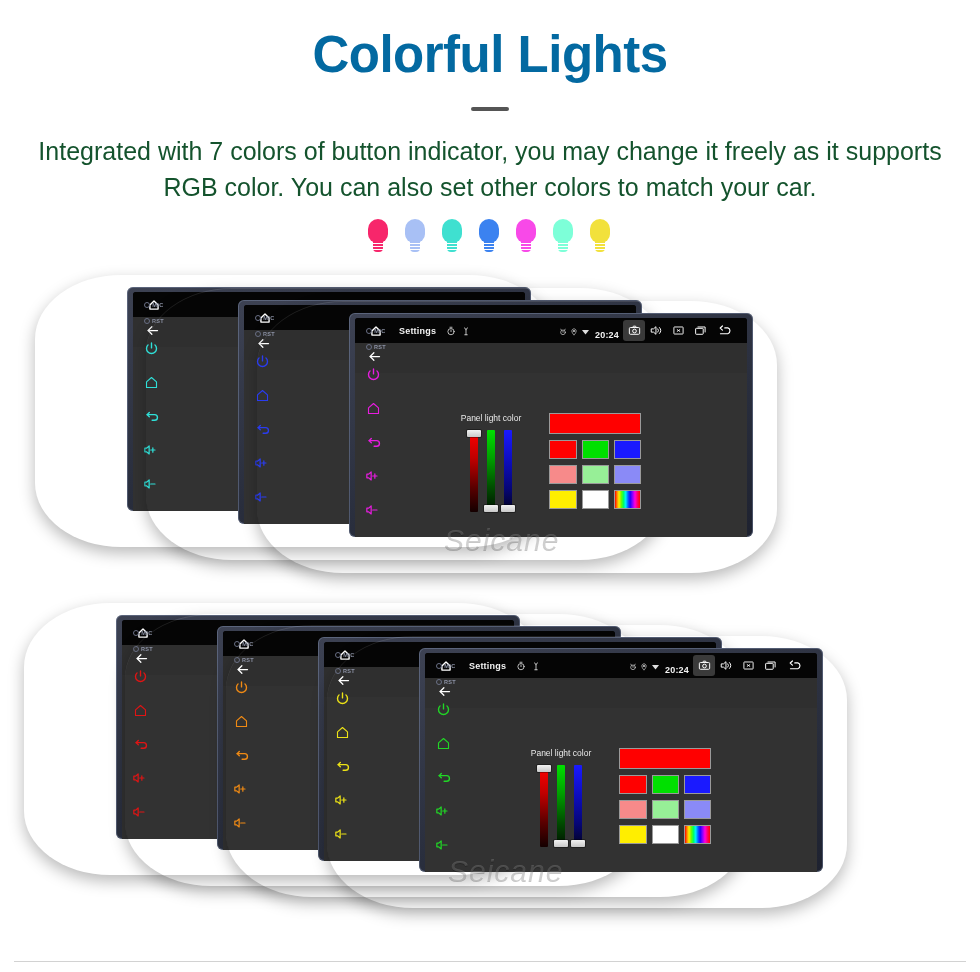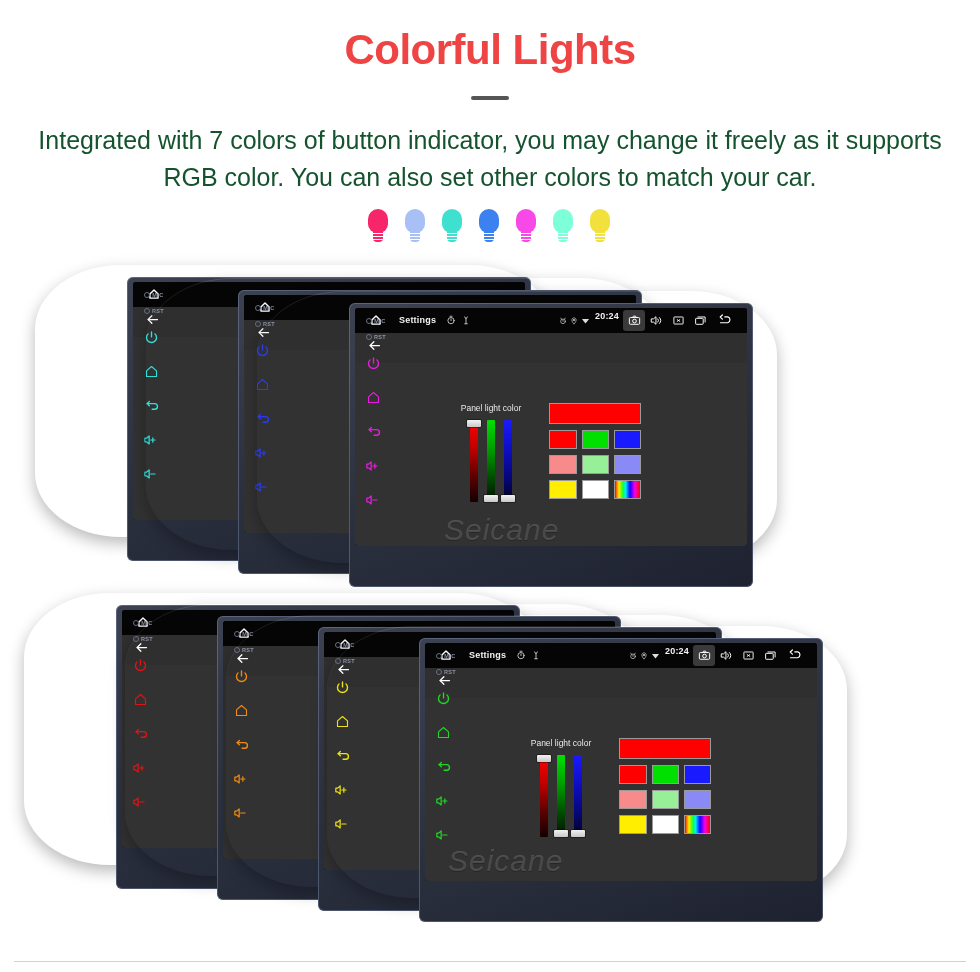--- a/index.html
+++ b/index.html
@@ -8,23 +8,23 @@
     background:#ffffff;
     font-family:"Liberation Sans", sans-serif;
     overflow:hidden;
     position:relative;
   }
   .page{position:relative;width:980px;height:972px;box-sizing:border-box;}
 
   
   .title{
     text-align:center;
-    font-size:42px;
+    font-size:51px;
     font-weight:bold;
-    color:#ef4444;
+    color:#0369a1;
     letter-spacing:-0.5px;
     margin:0;
     padding-top:26px;
     line-height:1.15;
   }
   .rule{
     width:38px;height:4px;background:#555;
     margin:22px auto 0 auto;border-radius:2px;
   }
   .subtitle{
@@ -67,21 +67,21 @@
   .unit{
     position:absolute;
     width:520px;height:272px;
     border-radius:86px/64px;
     background:
       radial-gradient(ellipse 70% 90% at 22% 38%, #4c5162 0%, #3a3f50 38%, #2b3040 68%, #2226333 100%),
       linear-gradient(145deg,#474c5e 0%,#363b4c 42%,#272c3b 78%,#1d2130 100%);
     box-shadow:0 6px 16px rgba(0,0,0,0.28), inset 0 1px 0 rgba(255,255,255,0.10);
   }
   .unit .bezel{
-    position:absolute;left:92px;top:12px;width:404px;height:284px;
+    position:absolute;left:92px;top:12px;width:404px;height:224px;
     background:linear-gradient(160deg,#3d4253 0%,#2a2f3e 55%,#1e2230 100%);
     border-radius:6px;
     box-shadow:inset 0 0 0 1px rgba(150,165,200,0.35);
     overflow:hidden;
   }
   .unit .screen{
     position:absolute;left:6px;top:5px;width:392px;height:238px;
     background:#0a0a0c;border-radius:3px;overflow:hidden;
   }
 
@@ -105,21 +105,21 @@
 
   
   .statusbar{
     height:25px;background:#050505;display:flex;align-items:center;
     padding:0 6px 0 8px;box-sizing:border-box;color:#fff;gap:0;
   }
   .sb-home{width:26px;display:flex;align-items:center;justify-content:center;}
   .sb-title{font-size:9px;font-weight:bold;color:#f2f2f2;margin-left:10px;letter-spacing:.2px;}
   .sb-mini{display:flex;align-items:center;gap:5px;margin-left:10px;}
   .sb-right{margin-left:auto;display:flex;align-items:center;gap:0;}
-  .sb-tray{display:flex;align-items:flex-start;gap:3px;margin-right:4px;}
+  .sb-tray{display:flex;align-items:flex-end;gap:3px;margin-right:4px;}
   .sb-time{font-size:9px;font-weight:bold;color:#f2f2f2;margin-left:2px;letter-spacing:.2px;}
   .sb-btn{width:22px;height:21px;display:flex;align-items:center;justify-content:center;}
   .sb-btn.sel{background:#3a3a3a;border-radius:3px;}
   .sb-back{width:30px;height:21px;display:flex;align-items:center;justify-content:center;}
 
   .actionbar{height:30px;background:#2f2f2f;display:flex;align-items:center;padding-left:12px;}
   .content{background:#323232;height:183px;position:relative;}
 
   .panel{
     position:absolute;left:0;right:0;top:40px;

